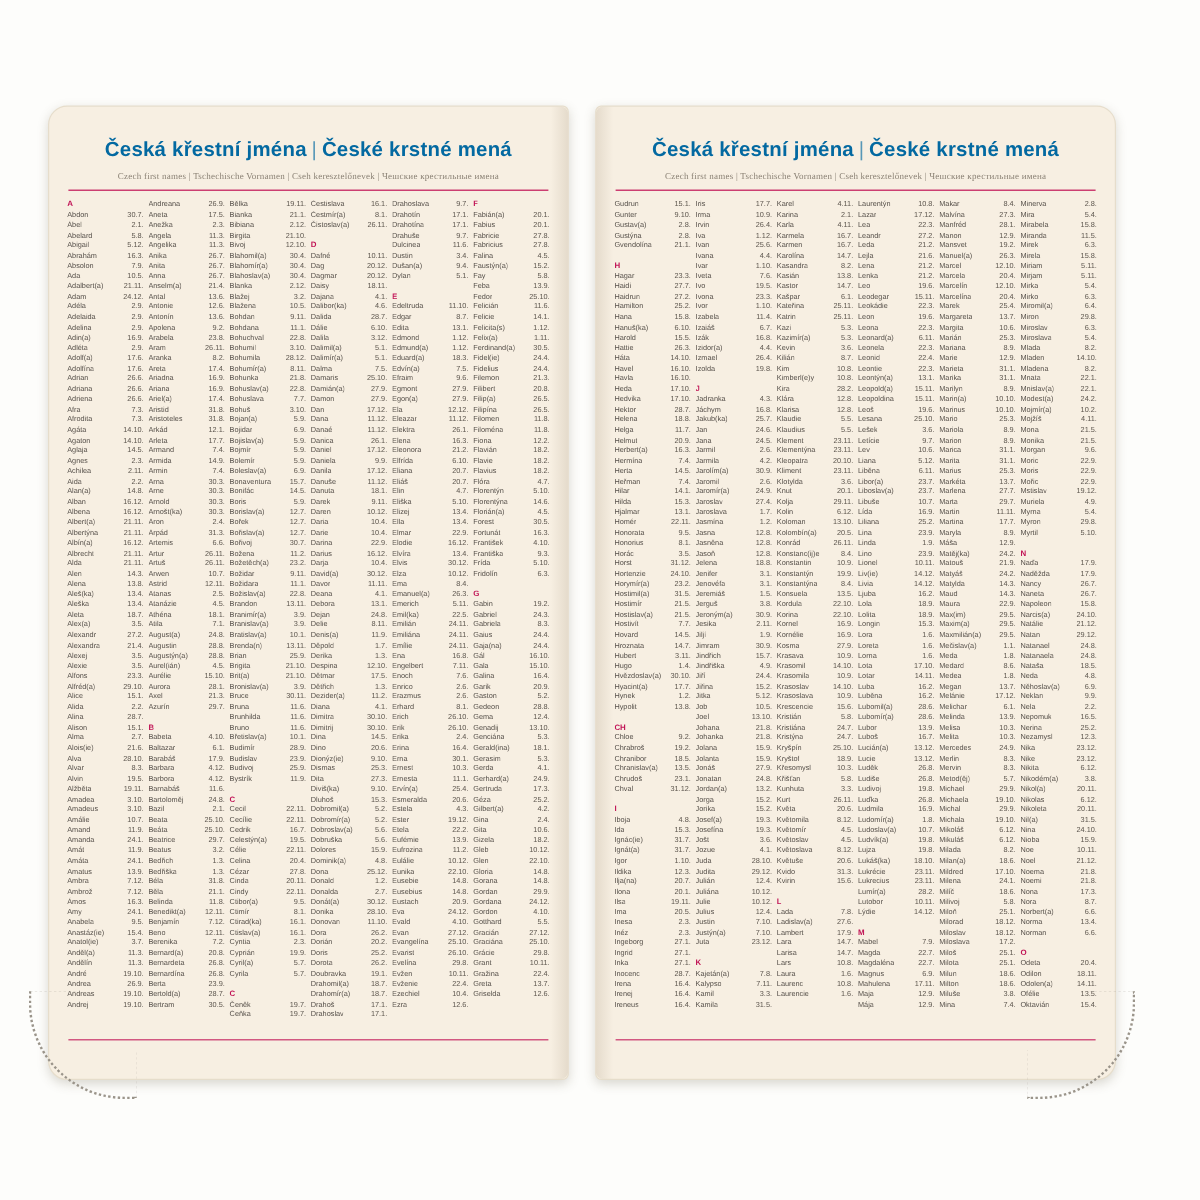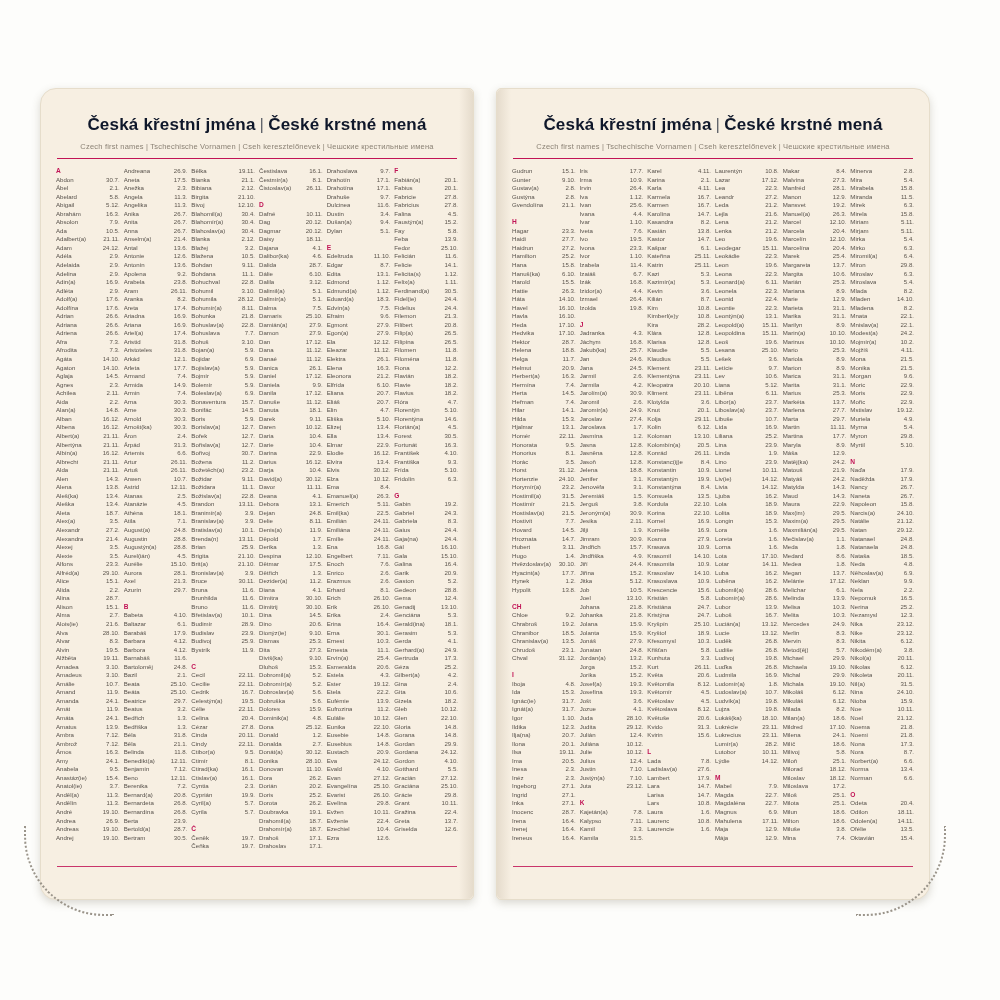--- a/index.html
+++ b/index.html
@@ -7,23 +7,23 @@
   .spread{position:absolute;left:40px;top:88px;width:912px;height:812px;display:flex;}
   .page{position:relative;width:432px;height:810px;background:#f7efe2;border:1px solid #e6ddcb;
         box-shadow:0 3px 9px rgba(90,80,60,.22);}
   .page-left{border-radius:16px 5px 5px 16px;margin-right:11px;}
   .page-right{border-radius:5px 16px 16px 5px;margin-left:11px;}
   .page-left::after{content:"";position:absolute;right:0;top:0;bottom:0;width:14px;
         background:linear-gradient(to left,rgba(120,100,70,.14),rgba(120,100,70,0));border-radius:0 5px 5px 0;}
   .page-right::after{content:"";position:absolute;left:0;top:0;bottom:0;width:14px;
         background:linear-gradient(to right,rgba(120,100,70,.14),rgba(120,100,70,0));border-radius:5px 0 0 5px;}
   .page-header{text-align:center;padding-top:26px;}
-  .page-title{font-size:17px;font-weight:bold;color:#0f172a;letter-spacing:.2px;}
+  .page-title{font-size:17px;font-weight:bold;color:#0369a1;letter-spacing:.2px;}
   .page-title .sep{font-weight:normal;opacity:.65;padding:0 4px;}
-  .page-subtitle{margin-top:7px;font-size:7.5px;color:#8b8275;letter-spacing:.2px;}
+  .page-subtitle{margin-top:7px;font-size:7.5px;color:#8b8275;letter-spacing:.2px;font-family:Liberation Serif, serif;}
   .rule{height:0;border-top:1.4px solid #c11355;margin:7px 16px 0 16px;}
   .rule-bottom{position:absolute;left:16px;right:16px;bottom:32px;border-top:1.4px solid #c11355;opacity:.85;}
   .cols{display:flex;gap:4px;padding:8px 15px 0 15px;}
   .col{flex:1;min-width:0;}
   .row{display:flex;justify-content:space-between;align-items:baseline;height:8.55px;line-height:8.55px;
        font-size:6.1px;color:#56504a;white-space:nowrap;}
   .row .n{overflow:hidden;text-overflow:clip;}
   .row .d{padding-left:2px;text-align:right;color:#5d564e;}
   .row.letter{color:#c11355;font-weight:bold;font-size:6.6px;}
   .row.sp{visibility:hidden;}

